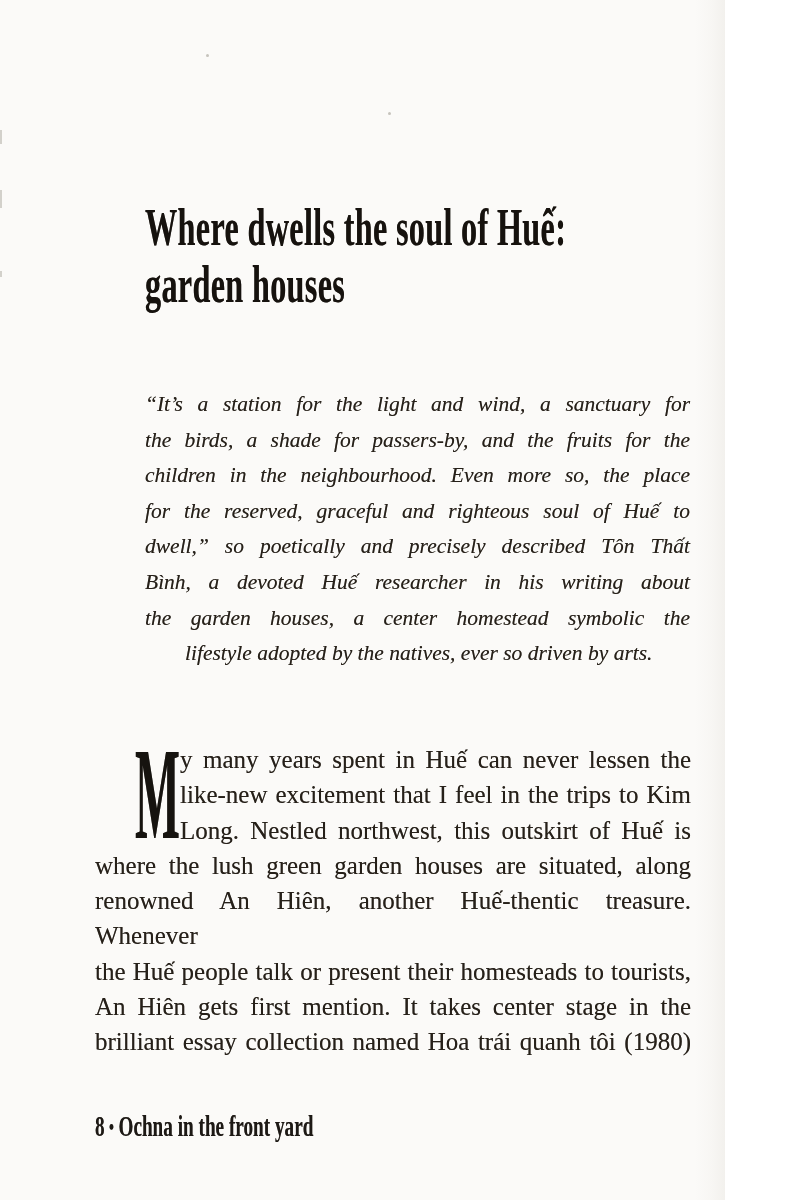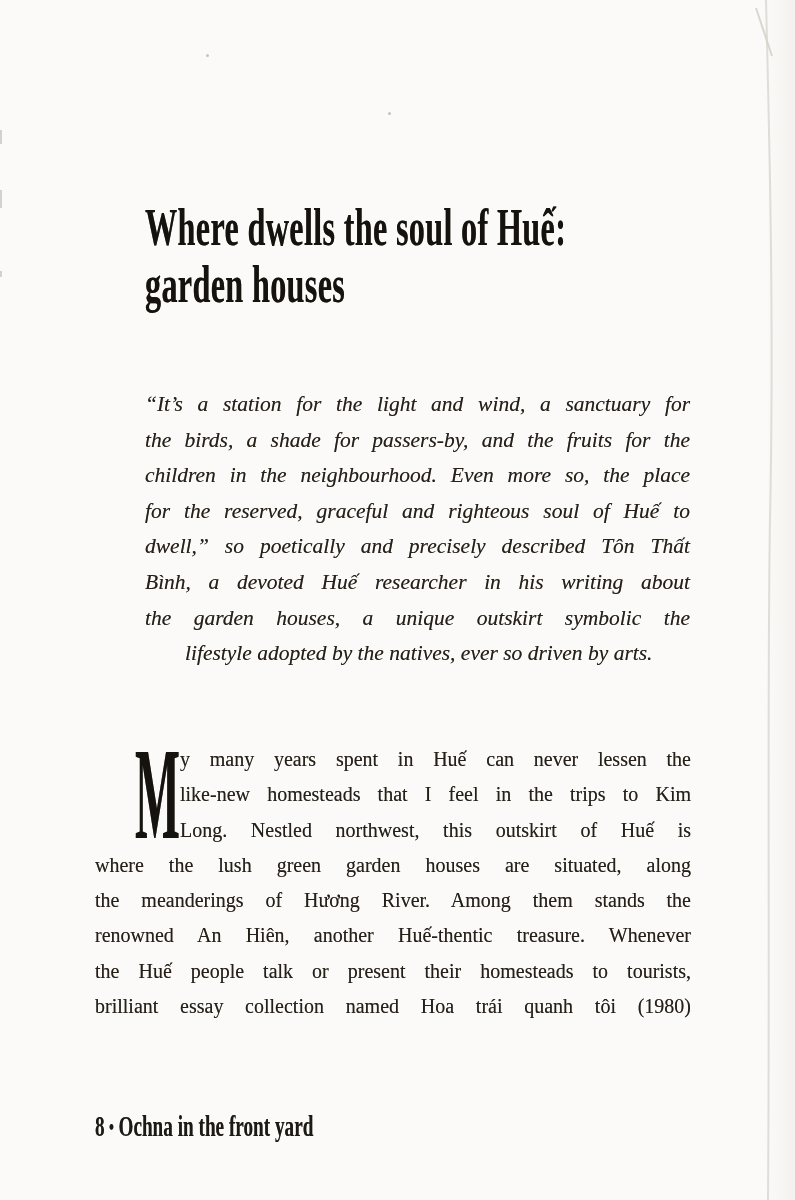--- a/index.html
+++ b/index.html
@@ -1,21 +1,21 @@
 <!DOCTYPE html>
 <html><head>
 <meta charset="utf-8">
 <style>
   html, body {
     margin: 0;
     padding: 0;
   }
   .page {
     position: relative;
-    width: 795px;
+    width: 725px;
     height: 1200px;
     background: #fbfaf8;
     overflow: hidden;
     font-family: "Liberation Serif", "DejaVu Serif", serif;
   }
 
   
   .edge-shade-right {
     position: absolute;
     top: 0; right: 0;
@@ -79,21 +79,21 @@
     text-shadow: 0 0 0.5px rgba(38,32,25,0.5);
     font-family: Liberation Serif, serif;
   }
 
   
   .body-block {
     position: absolute;
     left: 95px;
     top: 742px;
     width: 596px;
-    font-size: 20px;
+    font-size: 25px;
     line-height: 35.25px;
     color: #262019;
     text-shadow: 0 0 0.5px rgba(38,32,25,0.5);
   }
   .body-block .it { }
 
   .tline {
     text-align: justify;
     text-align-last: justify;
   }
@@ -156,34 +156,34 @@
     <div>garden houses</div>
   </div>
 
   <div class="quote-block">
       <div class="tline"><span>“It’s a station for the light and wind, a sanctuary for</span></div>
       <div class="tline"><span>the birds, a shade for passers-by, and the fruits for the</span></div>
       <div class="tline"><span>children in the neighbourhood. Even more so, the place</span></div>
       <div class="tline"><span>for the reserved, graceful and righteous soul of Huế to</span></div>
       <div class="tline"><span>dwell,” so poetically and precisely described Tôn Thất</span></div>
       <div class="tline"><span>Bình, a devoted Huế researcher in his writing about</span></div>
-      <div class="tline"><span>the garden houses, a unique outskirt symbolic the</span></div>
+      <div class="tline"><span>the garden houses, a center homestead symbolic the</span></div>
       <div class="tline noforce"><span>lifestyle adopted by the natives, ever so driven by arts.</span></div>
     </div>
 
   <div class="drop-cap">M</div>
 
   <div class="body-block">
       <div class="tline indent"><span>y many years spent in Huế can never lessen the</span></div>
-      <div class="tline indent"><span>like-new homesteads that I feel in the trips to Kim</span></div>
+      <div class="tline indent"><span>like-new excitement that I feel in the trips to Kim</span></div>
       <div class="tline indent"><span>Long. Nestled northwest, this outskirt of Huế is</span></div>
       <div class="tline"><span>where the lush green garden houses are situated, along</span></div>
-      <div class="tline"><span>the meanderings of Hương River. Among them stands the</span></div>
       <div class="tline"><span>renowned An Hiên, another </span><span class="it">Huế</span><span>-thentic treasure. Whenever</span></div>
       <div class="tline"><span>the Huế people talk or present their homesteads to tourists,</span></div>
+      <div class="tline"><span>An Hiên gets first mention. It takes center stage in the</span></div>
       <div class="tline"><span>brilliant essay collection named </span><span class="it">Hoa trái quanh tôi</span><span> (1980)</span></div>
     </div>
 
   <div class="footer">
     <span>8</span><span class="bullet">•</span><span>Ochna in the front yard</span>
   </div>
 
 </div>
 
 </body></html>

